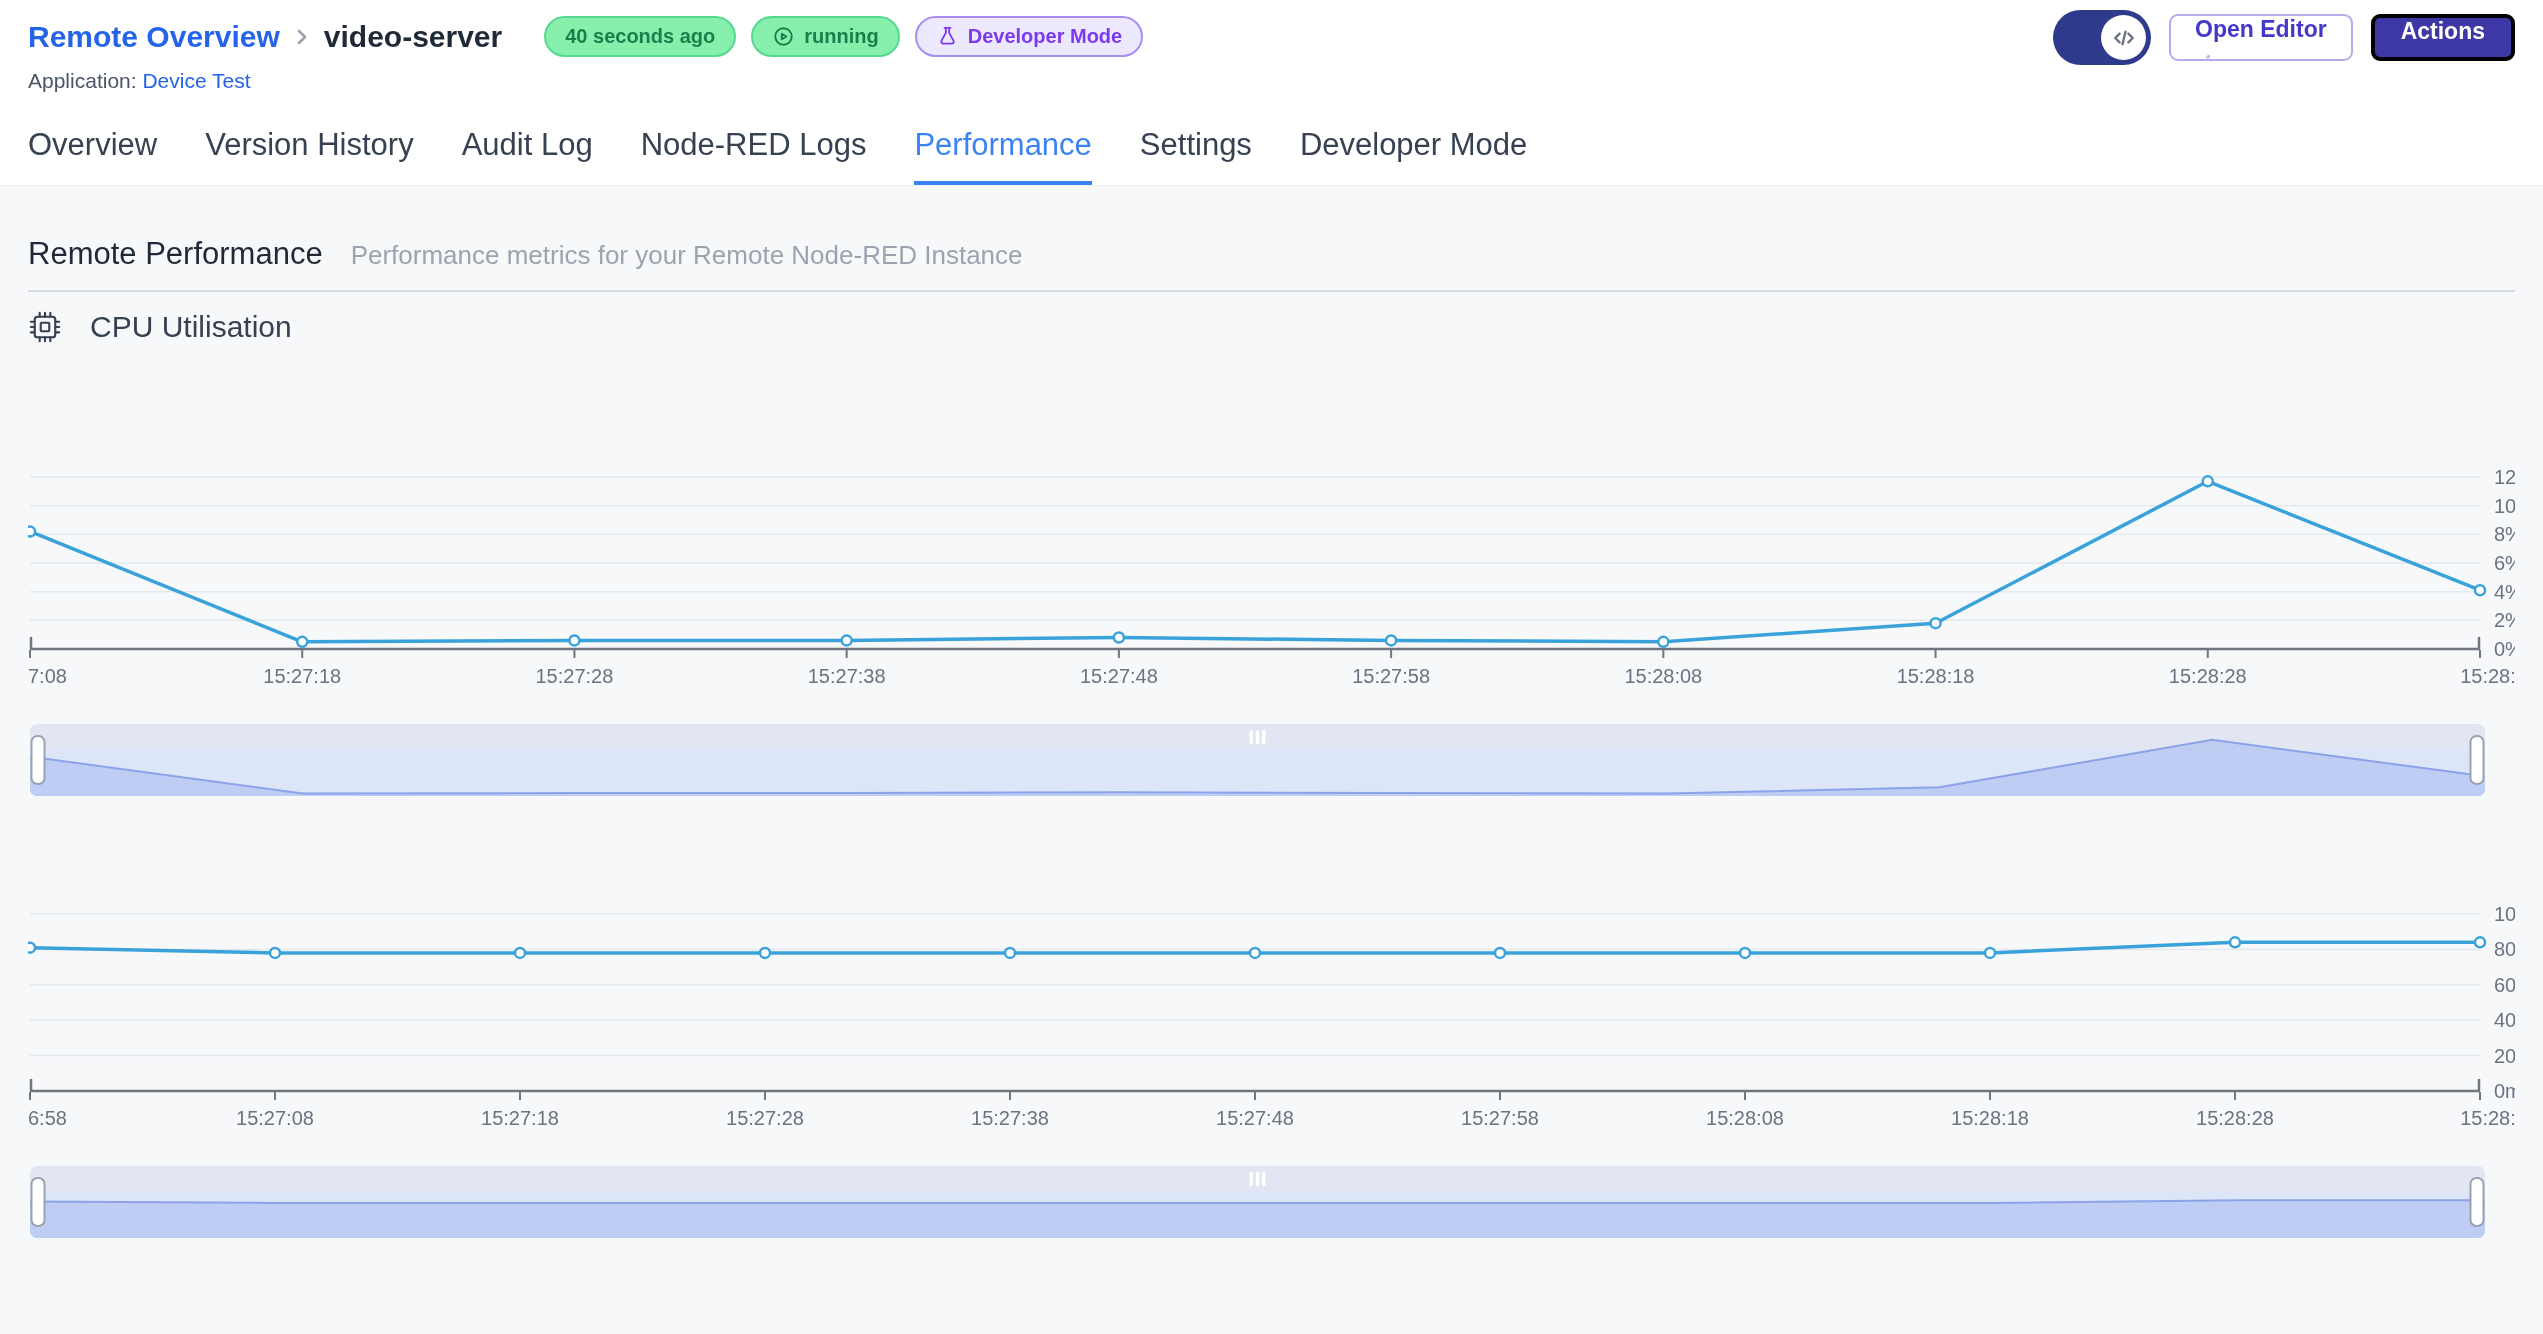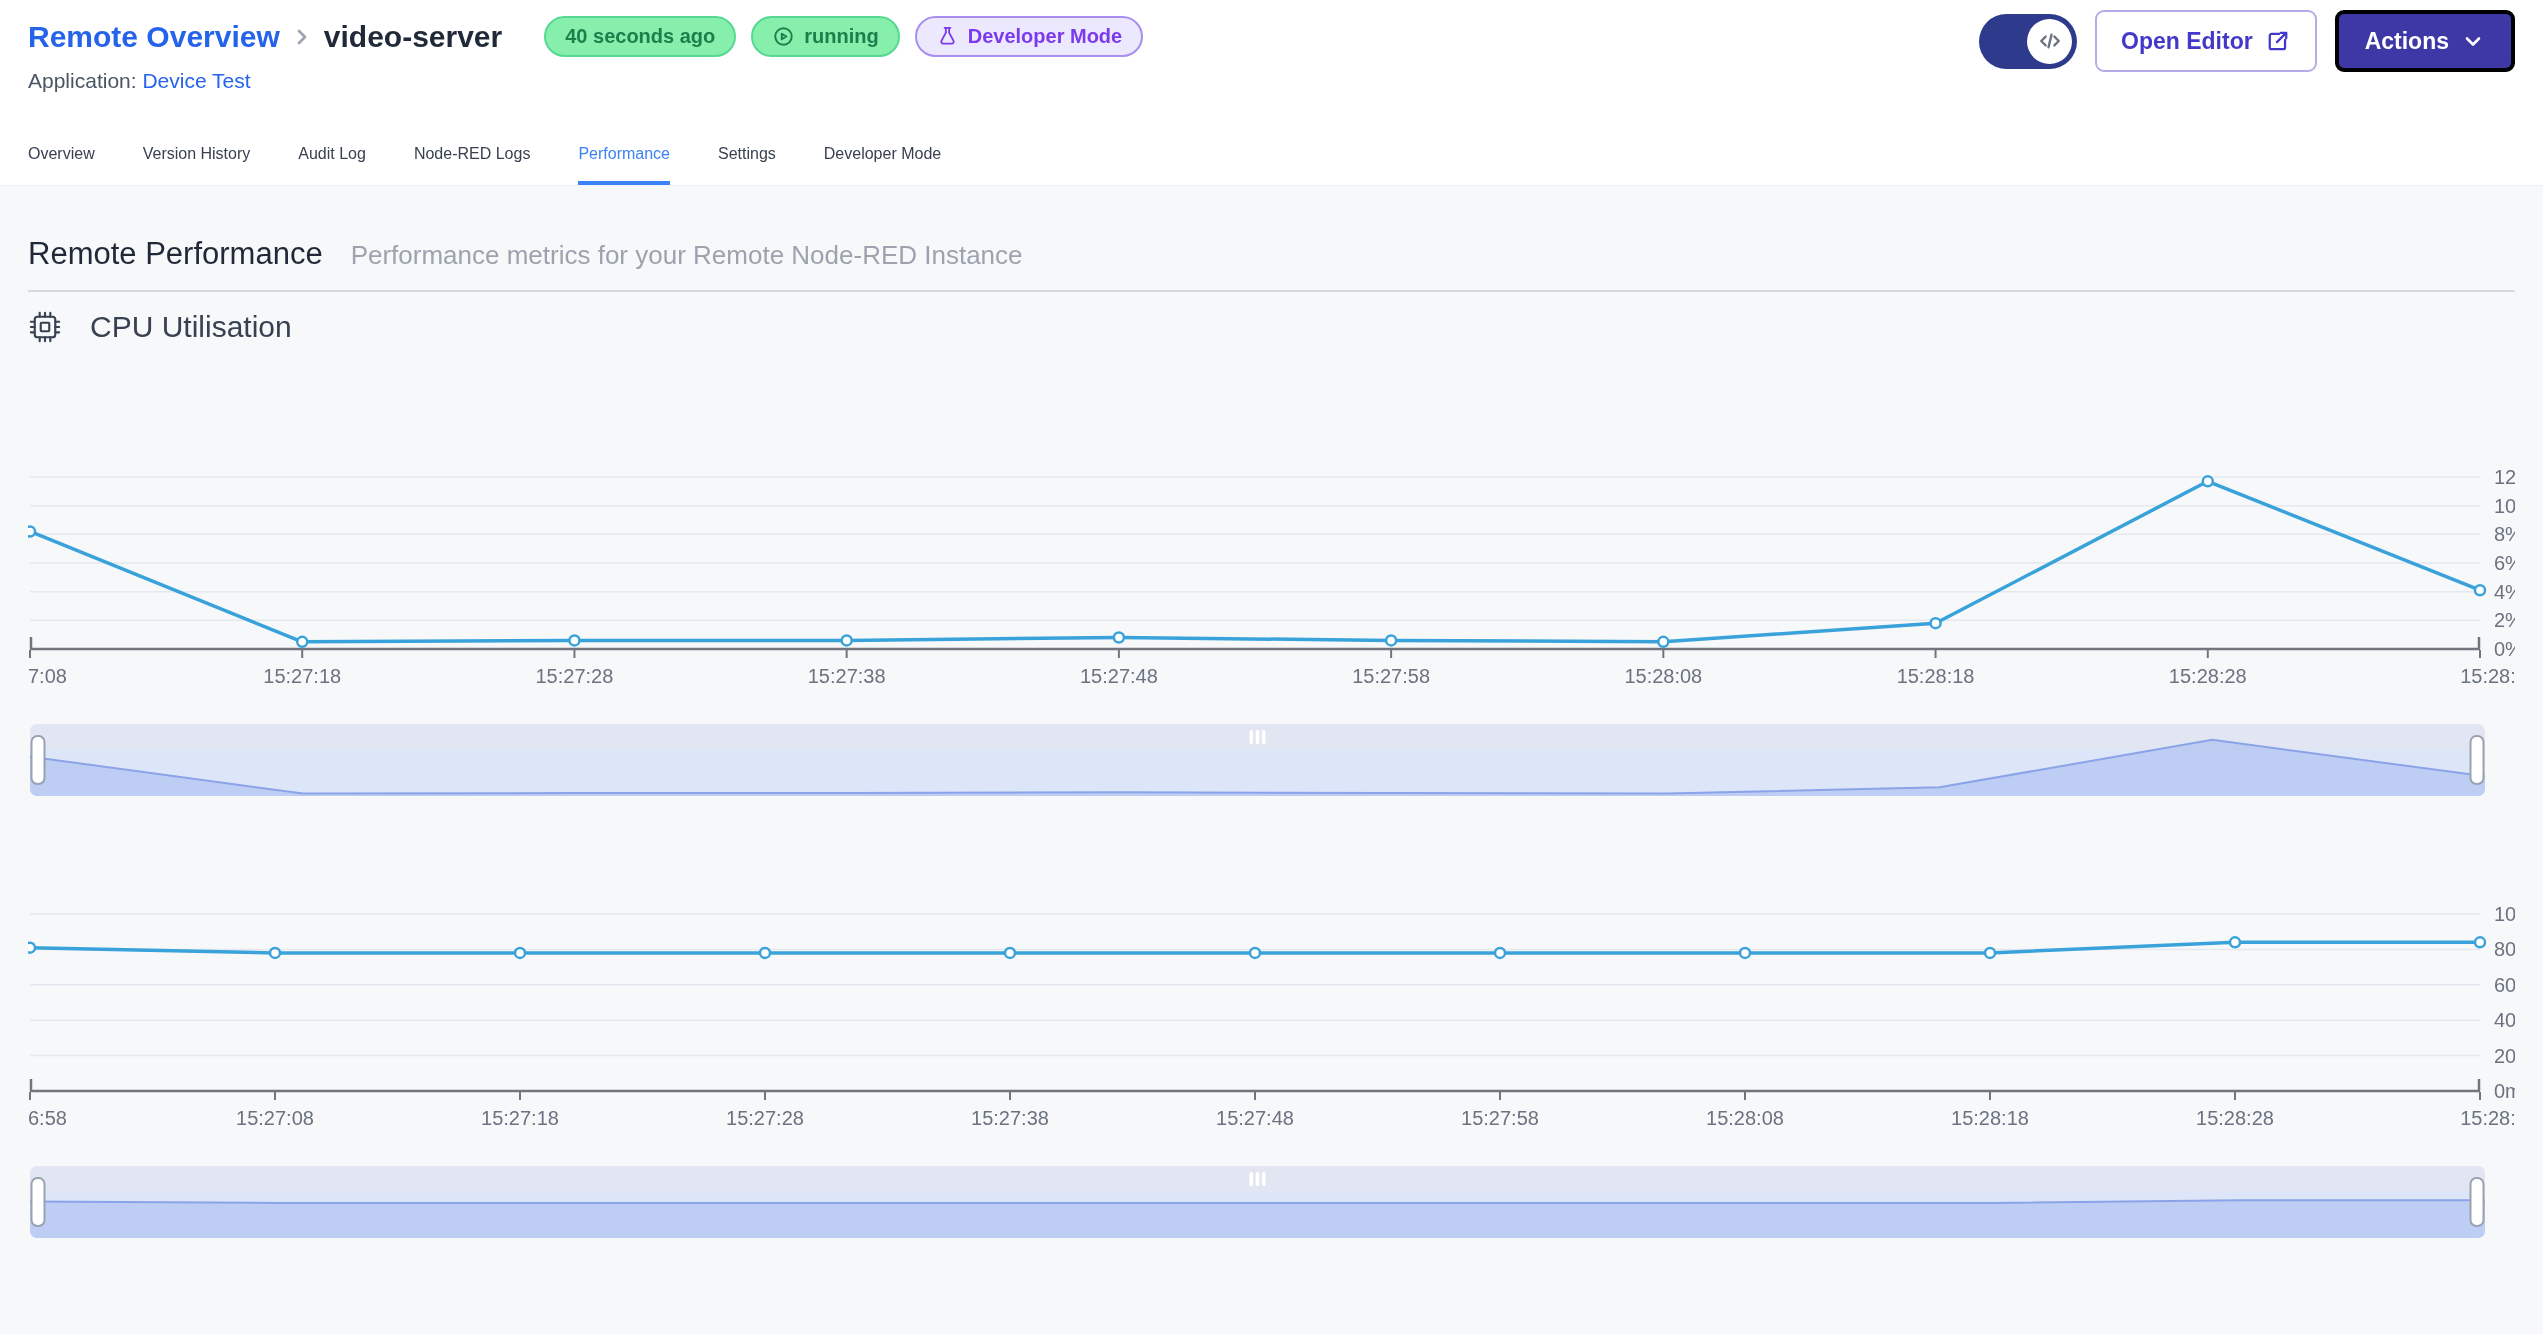--- a/index.html
+++ b/index.html
@@ -18,29 +18,29 @@
   .badge.green { background:#86efac; border:2px solid #55d992; color:#1a7f4b; }
   .badge.purple { background:#ece8fd; border:2px solid #a88ef0; color:#7c3aed; }
   .badge svg { display:block; }
   .app-row { margin-top:12px; font-size:21px; color:#4b5563; }
   .app-row a { color:#2563eb; text-decoration:none; cursor:pointer; }
 
   .header-right { position:absolute; right:28px; top:10px; display:flex; align-items:center; gap:18px; }
   .dev-toggle { width:98px; height:55px; border-radius:28px; background:#2e3a8c; position:relative; cursor:pointer; }
   .dev-toggle .knob { position:absolute; right:5px; top:5px; width:45px; height:45px; border-radius:50%;
      background:#fff; display:flex; align-items:center; justify-content:center; color:#6b7280; }
-  .btn { display:flex; align-items:center; gap:12px; height:62px; border-radius:9px;
-         font-size:23px; font-weight:700; cursor:pointer; }
+  .btn { display:flex; gap:12px; height:47px; border-radius:9px;
+         font-size:23px; font-weight:700; cursor:pointer;flex-direction:column; }
   .btn.outline { background:#fff; border:2px solid #b3aeea; color:#4338ca; padding:0 24px; }
   .btn.solid { background:#3e38a7; border:4px solid #000000; color:#fff; padding:0 26px; }
 
   
   .tabs { background:#fff; padding:0 28px; height:86px; display:flex; align-items:flex-end; gap:48px;
           border-bottom:1px solid #eef0f3; }
-  .tab { font-size:16px; color:#374151; padding-bottom:18px; border-bottom:4px solid transparent; cursor:pointer; white-space:nowrap;text-align:center; }
+  .tab { font-size:31px; color:#374151; padding-bottom:18px; border-bottom:4px solid transparent; cursor:pointer; white-space:nowrap;text-align:center; }
   .tab.active { color:#3b82f6; border-bottom-color:#3b82f6; }
 
   
   .main { background:#f7f8fa; padding:0 28px; height:1148px; }
   .section-row { padding-top:50px; display:flex; align-items:baseline; gap:28px; }
   .section-title { font-size:31px; font-weight:500; color:#1f2937; }
   .section-sub { font-size:26px; color:#9ca3af; }
   .divider { border:none; border-top:2px solid #d7dae0; margin-top:18px; }
   .chart-head { margin-top:18px; display:flex; align-items:center; gap:28px; color:#374151; }
   .chart-head.mem { margin-top:26px; }

